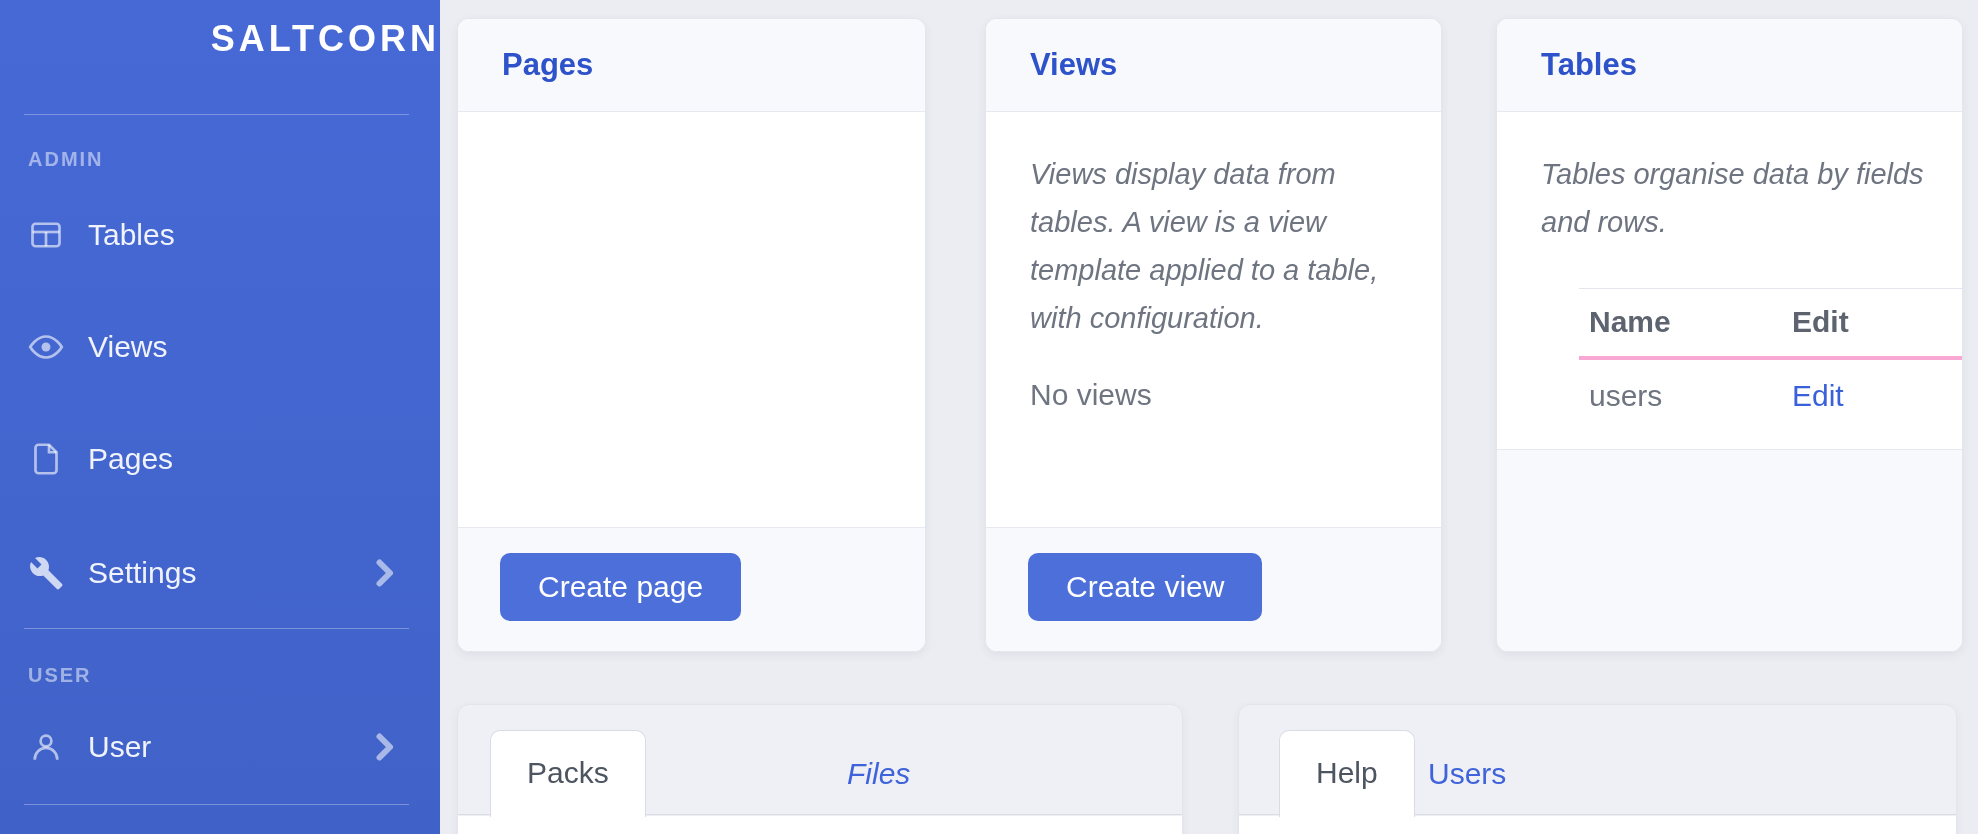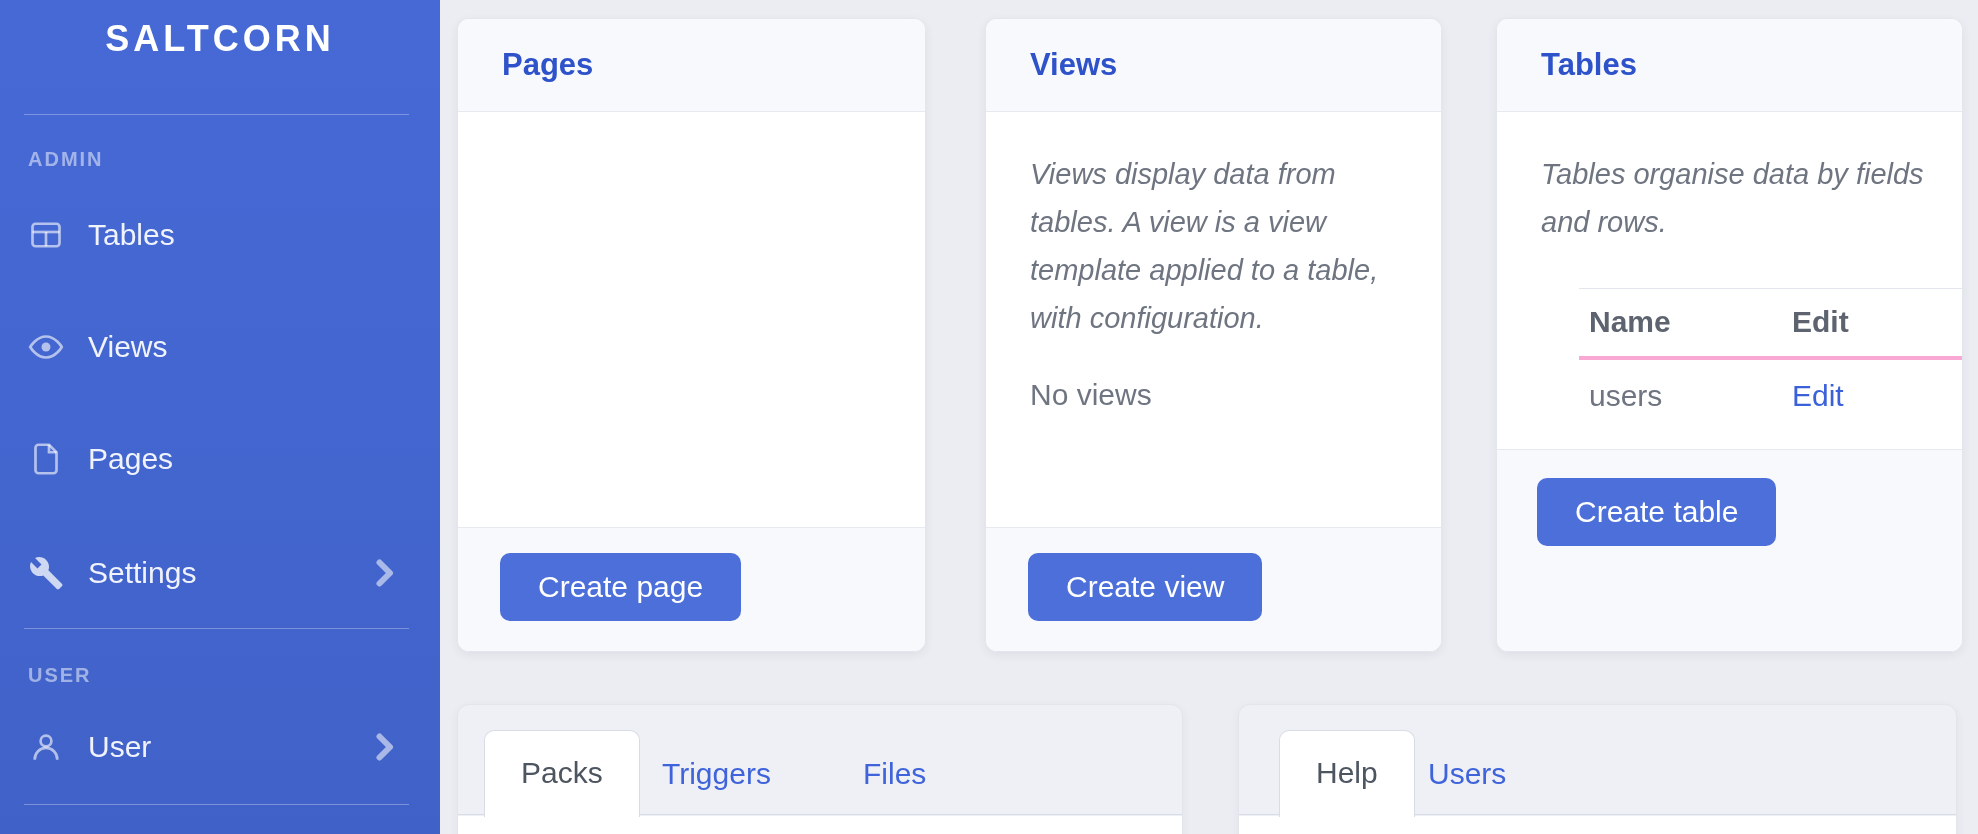--- a/index.html
+++ b/index.html
@@ -9,21 +9,21 @@
     background:#ecedf2; overflow:hidden;
   }
 
   
   .sidebar {
     position:absolute; left:0; top:0; width:440px; height:834px;
     background:linear-gradient(180deg,#4669d6 0%,#4062c8 100%);
   }
   .logo {
     position:absolute; top:18px; left:0; width:100%;
-    text-align:center; color:#ffffff; font-size:36px; font-weight:800;
+    text-align:right; color:#ffffff; font-size:36px; font-weight:800;
     letter-spacing:4px;
   }
   .sb-divider {
     position:absolute; left:24px; width:385px; height:1px;
     background:rgba(255,255,255,0.30);
   }
   .sb-divider.d1 { top:114px; }
   .sb-divider.d2 { top:628px; }
   .sb-divider.d3 { top:804px; }
   .sb-section-label {
@@ -111,23 +111,23 @@
   .tab-active {
     position:absolute; top:25px; height:87px; background:#ffffff;
     border:1px solid #d8dce5; border-bottom:none;
     border-radius:10px 10px 0 0; padding:0 36px; line-height:84px;
     font-size:30px; color:#4d5560; z-index:2; cursor:pointer;
   }
   .tab-link {
     position:absolute; top:25px; line-height:87px; font-size:30px;
     color:#3f63da; cursor:pointer;
   }
-  #tabcard-left .tab-active { left:26px; }
+  #tabcard-left .tab-active { left:32px; }
   #tabcard-left .tab-link.t1 { left:204px; }
-  #tabcard-left .tab-link.t2 { left:405px; }
+  #tabcard-left .tab-link.t2 { left:389px;font-style:italic; }
   #tabcard-right .tab-active { left:40px; }
   #tabcard-right .tab-link.t1 { left:189px; }
   .tab-body {
     position:absolute; top:111px; left:0; right:0; bottom:0;
     background:#ffffff;
   }
 </style>
 </head>
 <body>
 
@@ -241,28 +241,26 @@
           <tr>
             <td>users</td>
             <td class="col-edit">
               <a>Edit</a>
             </td>
           </tr>
         </tbody>
       </table>
     </div>
     <div class="card-footer">
-      <button class="btn btn-primary btn-create-table">Create table</button>
     </div>
   </section>
 
   <section class="tabcard" id="tabcard-left">
     <div class="tabs-strip">
       <div class="tab-active">Packs</div>
-      <div class="tab-link t1">Triggers</div>
       <div class="tab-link t2">Files</div>
     </div>
     <div class="tab-body"></div>
   </section>
 
   <section class="tabcard" id="tabcard-right">
     <div class="tabs-strip">
       <div class="tab-active">Help</div>
       <div class="tab-link t1">Users</div>
     </div>

